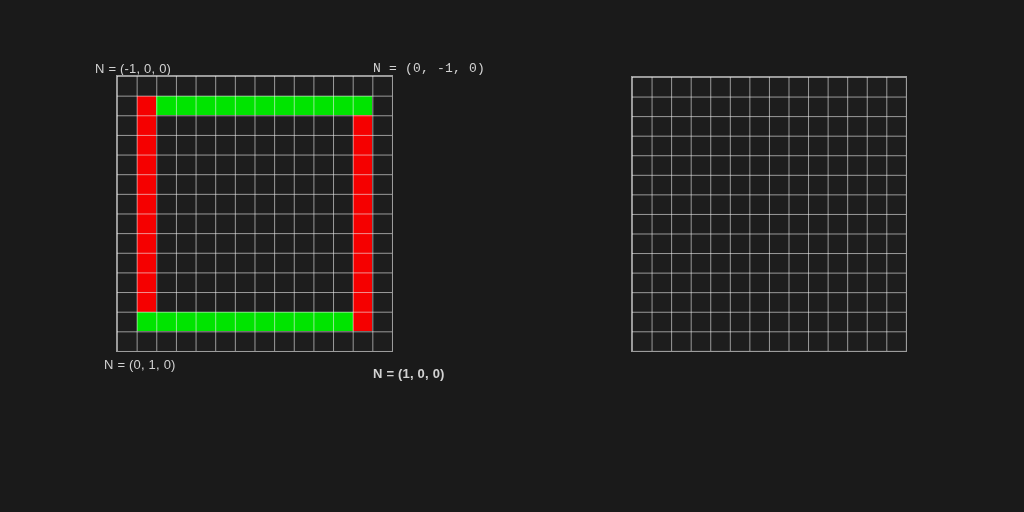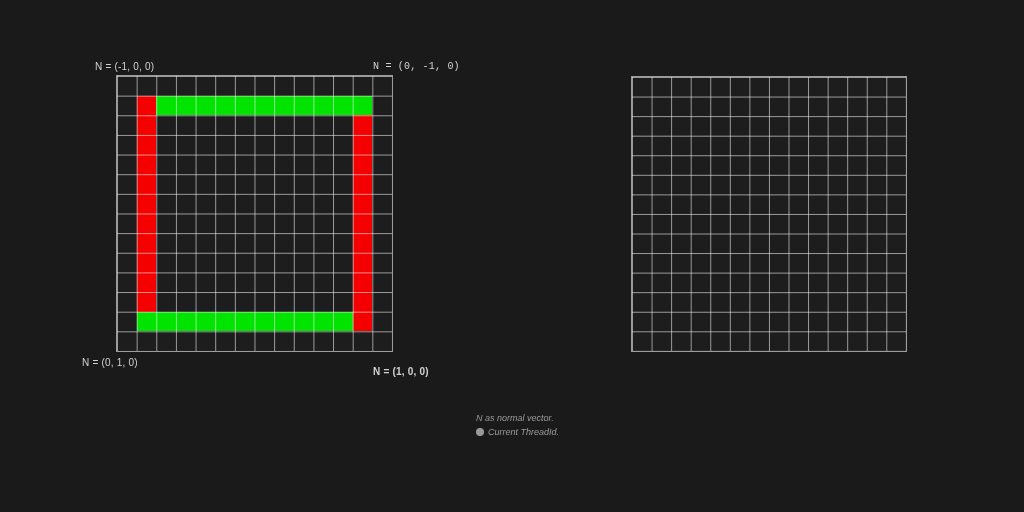--- a/index.html
+++ b/index.html
@@ -26,28 +26,28 @@
   .strip { position: absolute; }
   .grid .lines {
     background-image:
       linear-gradient(to right, rgba(240,240,240,0.60) 1px, transparent 1px),
       linear-gradient(to bottom, rgba(240,240,240,0.60) 1px, transparent 1px);
   }
   #grid-left  { left: 116px; top: 75px;  width: 277px; height: 277px; }
   #grid-right { left: 631px; top: 76px;  width: 276px; height: 276px; }
   .corner-label {
     position: absolute;
-    font-size: 10px;
+    font-size: 13px;
     color: #d2d2d2;
     letter-spacing: 0.2px;
     white-space: nowrap;
   }
   #label-tl { left: 95px;  top: 61px;  }
   #label-tr { left: 373px; top: 61px; font-family: Liberation Mono, monospace;  }
-  #label-bl { left: 82px;  top: 357px; }
+  #label-bl { left: 104px;  top: 357px; }
   #label-br { left: 373px; top: 366px; font-weight: bold; }
   .caption {
     position: absolute;
     left: 476px;
     top: 411px;
     font-size: 9px;
     font-style: italic;
     color: #9c9c9c;
     line-height: 14px;
     white-space: nowrap;
@@ -81,21 +81,14 @@
         <div class="strip" style="left: 85.7143%; top: 14.2857%; width: 7.14286%; height: 78.5714%; background: rgb(245, 0, 0);"></div>
       </div>
     <div class="lines" style="background-size: calc(7.14286%) calc(7.14286%);"></div>
   </div>
 
   <div id="grid-right" class="grid">
     <div class="strips"></div>
     <div class="lines" style="background-size: calc(7.14286%) calc(7.14286%);"></div>
   </div>
 
-  <div class="caption">
-    <div class="caption-line1">N as normal vector.</div>
-    <div class="caption-line2">
-      <span class="bullet"></span>
-      <span>Current ThreadId.</span>
-    </div>
-  </div>
 
 </div>
 
 </body></html>

